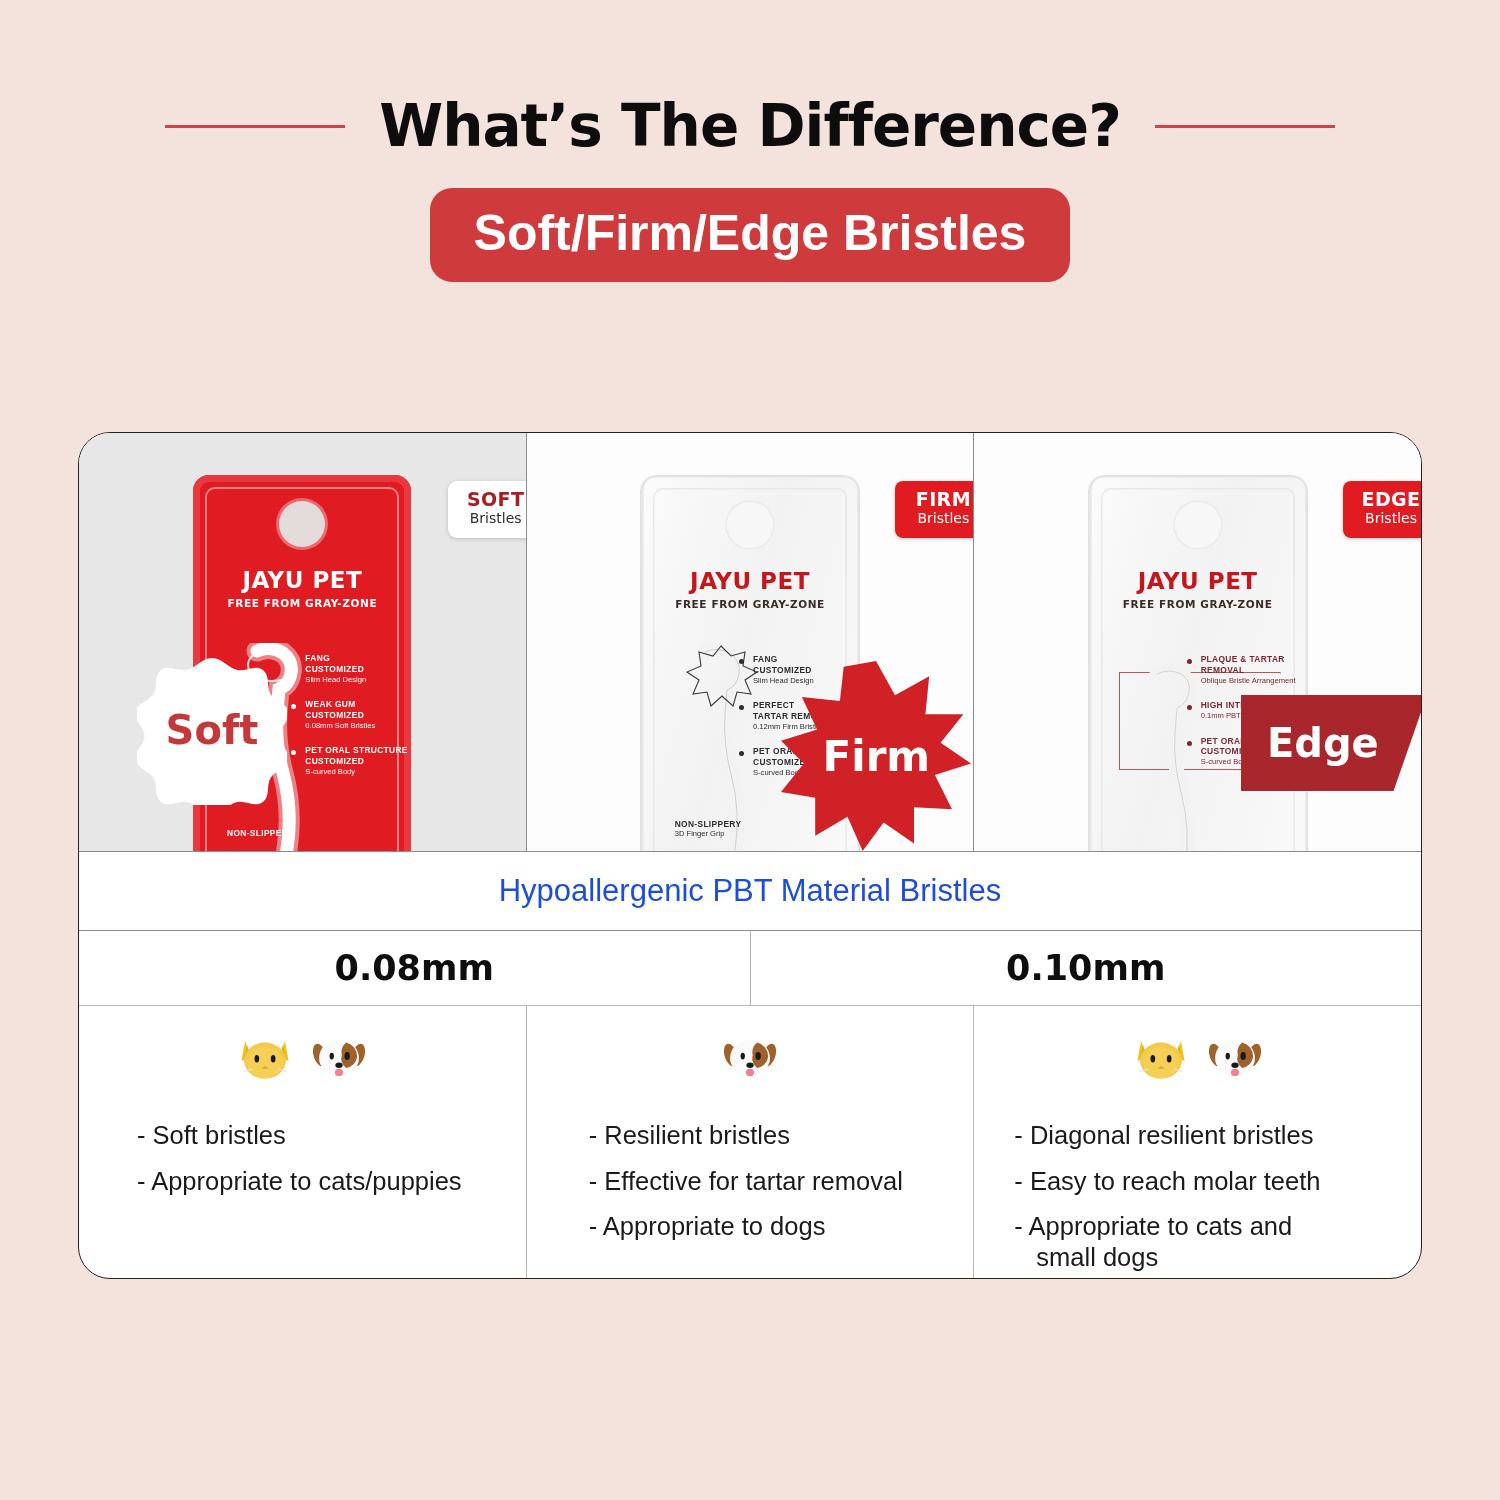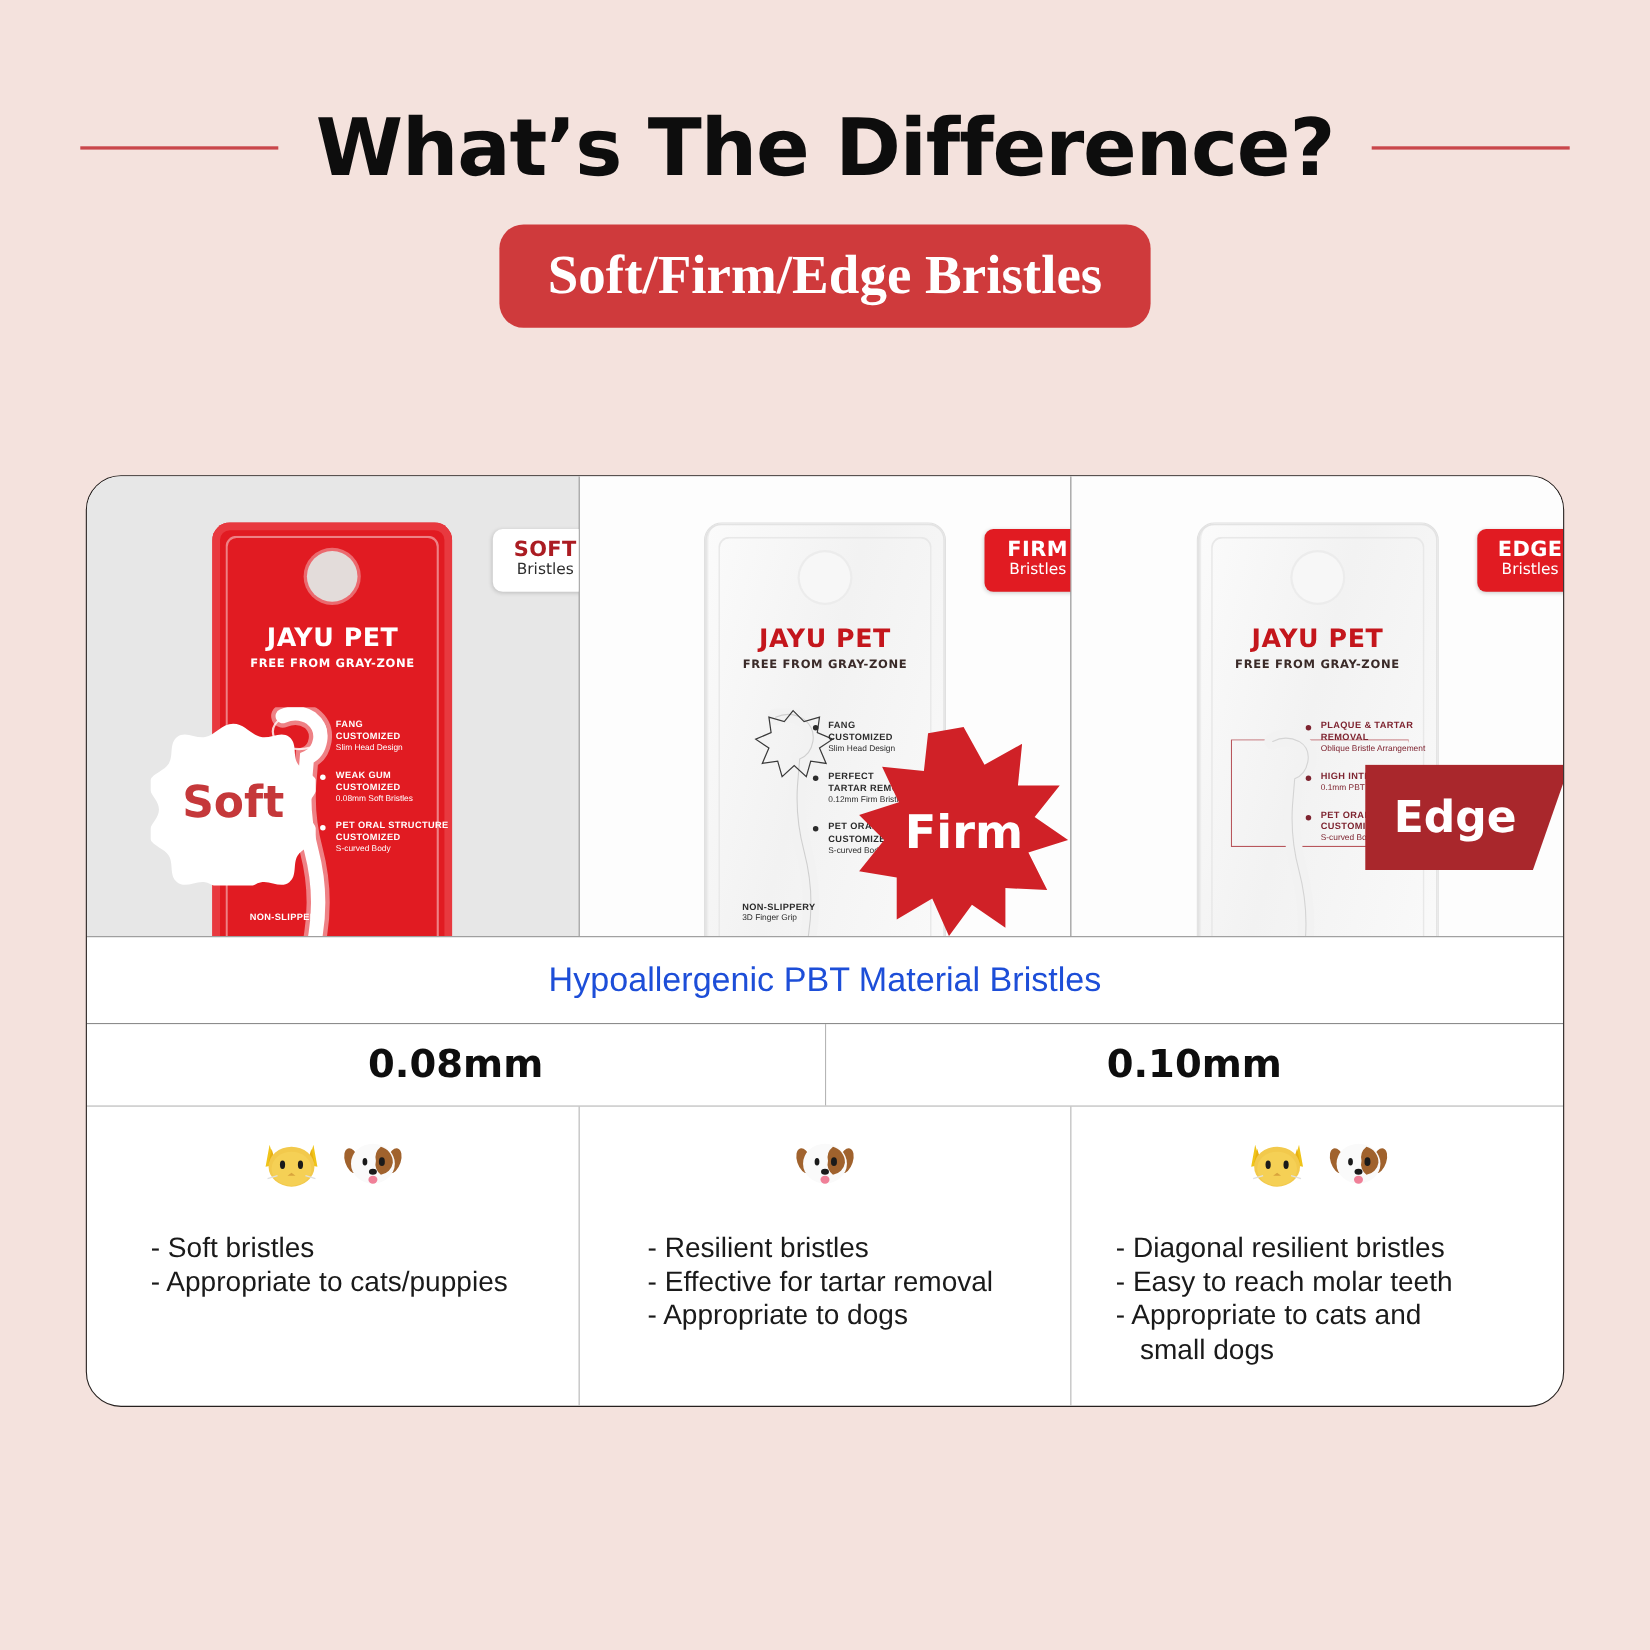--- a/index.html
+++ b/index.html
@@ -12,30 +12,30 @@
   }
 
   
   .header{position:absolute;left:0;top:0;width:1500px;}
   .title-row{
     display:flex;align-items:center;justify-content:center;
     gap:34px;margin-top:92px;
   }
   .rule{width:180px;height:3px;background:#c9474b;flex:none;}
   .page-title{
-    font-size:72px;font-weight:bold;color:#0d0d0d;
+    font-size:58px;font-weight:bold;color:#0d0d0d;
     letter-spacing:-1px;white-space:nowrap;
     font-family:"DejaVu Sans", sans-serif;
   }
   .pill-wrap{display:flex;justify-content:center;margin-top:28px;}
   .pill{
     background:#cf3a3c;color:#ffffff;border-radius:22px;
     padding:16px 44px 20px;font-size:50px;font-weight:bold;
     letter-spacing:0px;white-space:nowrap;
-    font-family:Liberation Serif, serif;
+    font-family:Liberation Sans, sans-serif;
   }
 
   
   .card{
     position:absolute;left:78px;top:432px;
     width:1342px;height:845px;
     background:#ffffff;border:1.6px solid #26211f;border-radius:32px;
     overflow:hidden;display:flex;flex-direction:column;
   }
 
@@ -169,21 +169,21 @@
   .spec-cell + .spec-cell{border-left:1.2px solid #b5b5b5;}
   .spec-cell span{font-size:35px;font-weight:bold;color:#0e0e0e;
     font-family:"DejaVu Sans", sans-serif;}
 
   
   .detail-row{flex:1 1 auto;display:flex;}
   .detail-cell{flex:1 1 0;padding:22px 0 0;display:flex;flex-direction:column;}
   .detail-cell + .detail-cell{border-left:1.2px solid #b5b5b5;}
   .emoji-row{display:flex;justify-content:center;gap:16px;height:74px;align-items:flex-start;}
   .emoji{width:58px;height:58px;display:block;}
-  .bullets{padding:18px 0 0 0;display:flex;flex-direction:column;}
+  .bullets{padding:18px 0 0 0;display:flex;flex-direction:column;gap:15px;}
   .bullets li{list-style:none;font-size:25.5px;color:#1a1a1a;line-height:1.2;}
   .bullets{margin:0;}
   .b-c1{padding-left:58px;}
   .b-c2{padding-left:62px;}
   .b-c3{padding-left:40px;}
   .cont{padding-left:22px;display:block;}
 </style>
 </head>
 <body>
 

